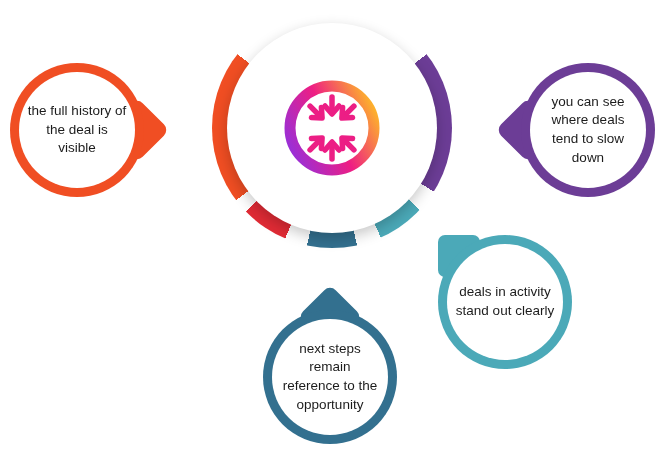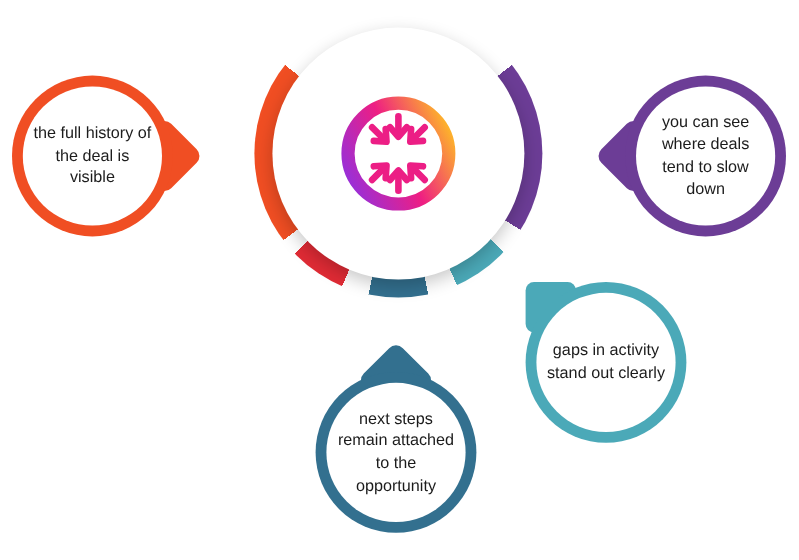--- a/index.html
+++ b/index.html
@@ -110,25 +110,25 @@
     <div class="bubble-inner">
       <p class="bubble-text">you can see where deals tend to slow down</p>
     </div>
   </div>
 
 
   <div class="bubble pos-next-steps">
     <span class="tail tail-up" style="background-color: rgb(51, 112, 143);"></span>
     <div class="bubble-circle" style="background-color: rgb(51, 112, 143);"></div>
     <div class="bubble-inner">
-      <p class="bubble-text">next steps remain attached to the opportunity</p>
+      <p class="bubble-text">next steps remain reference to the opportunity</p>
     </div>
   </div>
 
   <div class="bubble pos-gaps">
     <span class="tail tail-up-left" style="background-color: rgb(75, 169, 184);"></span>
     <div class="bubble-circle" style="background-color: rgb(75, 169, 184);"></div>
     <div class="bubble-inner">
-      <p class="bubble-text">gaps in activity stand out clearly</p>
+      <p class="bubble-text">deals in activity stand out clearly</p>
     </div>
   </div>
 
 </div>
 
 </body></html>

